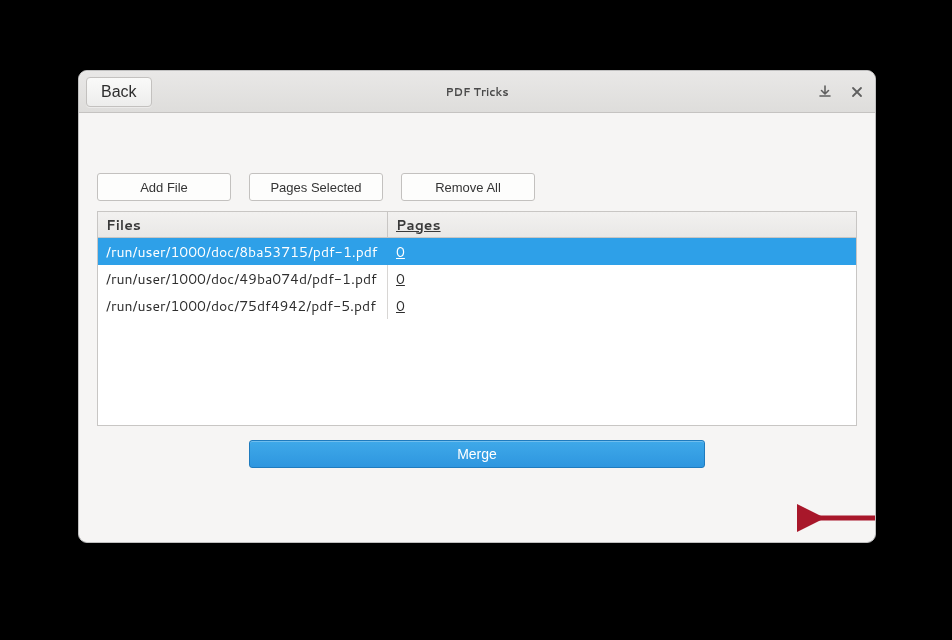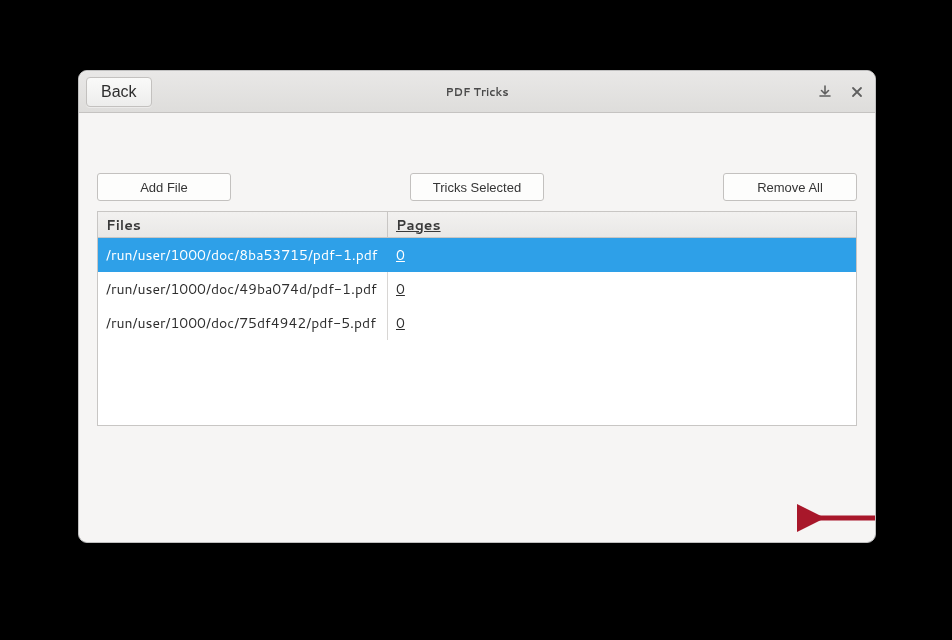--- a/index.html
+++ b/index.html
@@ -76,21 +76,21 @@
     .title-icon svg { display: block; }
     .content {
       flex: 1;
       padding: 18px;
       display: flex;
       flex-direction: column;
     }
     .toolbar {
       display: flex;
       gap: 18px;
-      justify-content: space-between;
+      justify-content: flex-start;
       margin-top: 42px;
       margin-bottom: 10px;
     }
     .tbtn {
       min-width: 134px;
       height: 28px;
       padding: 0 18px;
       background: #fdfdfc;
       border: 1px solid #c3c1bf;
       border-radius: 3px;
@@ -127,21 +127,21 @@
     }
     .th.col-pages, .td.col-pages {
       flex: 1;
       text-decoration: underline;
     }
     .thead .th { border-right: 1px solid #c8c6c4; }
     .thead .th:last-child { border-right: none; }
     .tbody { flex: 1; overflow: auto; }
     .trow {
       display: flex;
-      height: 34px;
+      height: 27px;
       color: #2e2e2e;
       cursor: pointer;
     }
     .trow.selected {
       background: #2ea0e8;
       color: #fff;
     }
     .trow.selected .td { border-right-color: transparent; }
     .merge-row {
       margin-top: 14px;
@@ -183,21 +183,21 @@
         <svg width="12" height="12" viewBox="0 0 12 12">
             <path d="M2 2l8 8M10 2l-8 8" stroke="#5f5f5f" stroke-width="1.8" stroke-linecap="round"></path>
           </svg>
       </span>
     </div>
   </div>
 
   <div class="content">
     <div class="toolbar">
       <button class="tbtn">Add File</button>
-      <button class="tbtn">Tricks Selected</button>
+      <button class="tbtn">Pages Selected</button>
       <button class="tbtn">Remove All</button>
     </div>
 
     <div class="table-wrap">
       <div class="thead">
         <div class="th col-files">Files</div>
         <div class="th col-pages">Pages</div>
       </div>
       <div class="tbody">
         <div class="trow selected">
@@ -208,20 +208,23 @@
           <div class="td col-files">/run/user/1000/doc/49ba074d/pdf-1.pdf</div>
           <div class="td col-pages">0</div>
         </div>
         <div class="trow">
           <div class="td col-files">/run/user/1000/doc/75df4942/pdf-5.pdf</div>
           <div class="td col-pages">0</div>
         </div>
       </div>
     </div>
 
+    <div class="merge-row">
+      <button class="merge-btn">Merge</button>
+    </div>
   </div>
 
   <svg class="arrow" width="130" height="44" viewBox="0 0 130 44">
     <defs>
       <marker id="ah" markerWidth="8" markerHeight="8" refX="2" refY="4" orient="auto">
         <path d="M8 0 L0 4 L8 8 Z" fill="#a8172a"></path>
       </marker>
     </defs>
     <line x1="118" y1="22" x2="18" y2="22" stroke-width="5" marker-end="url(#ah)" stroke="#a8172a"></line>
   </svg>

